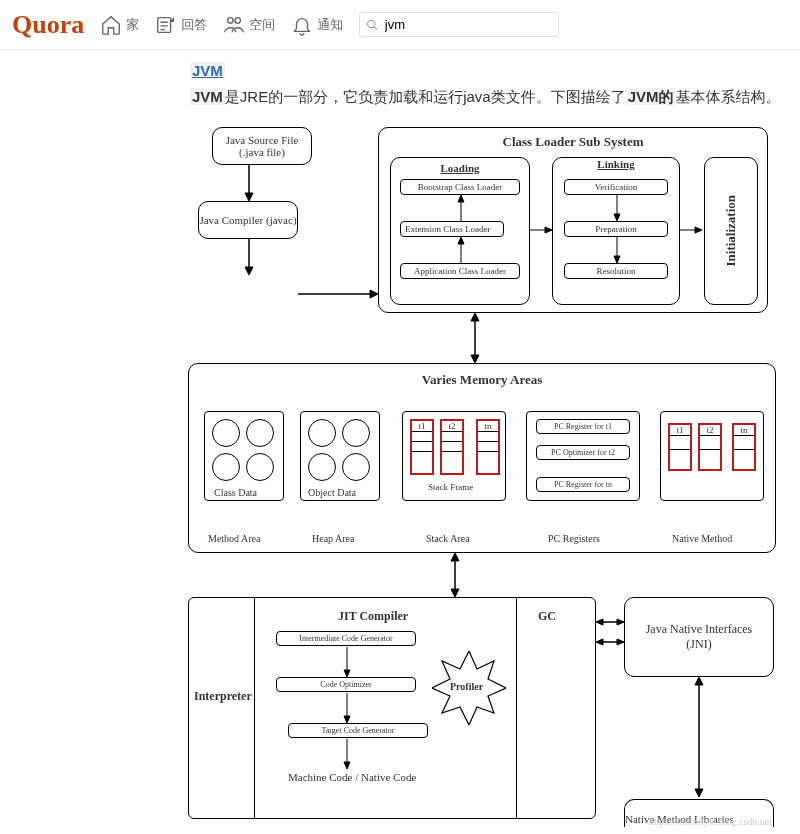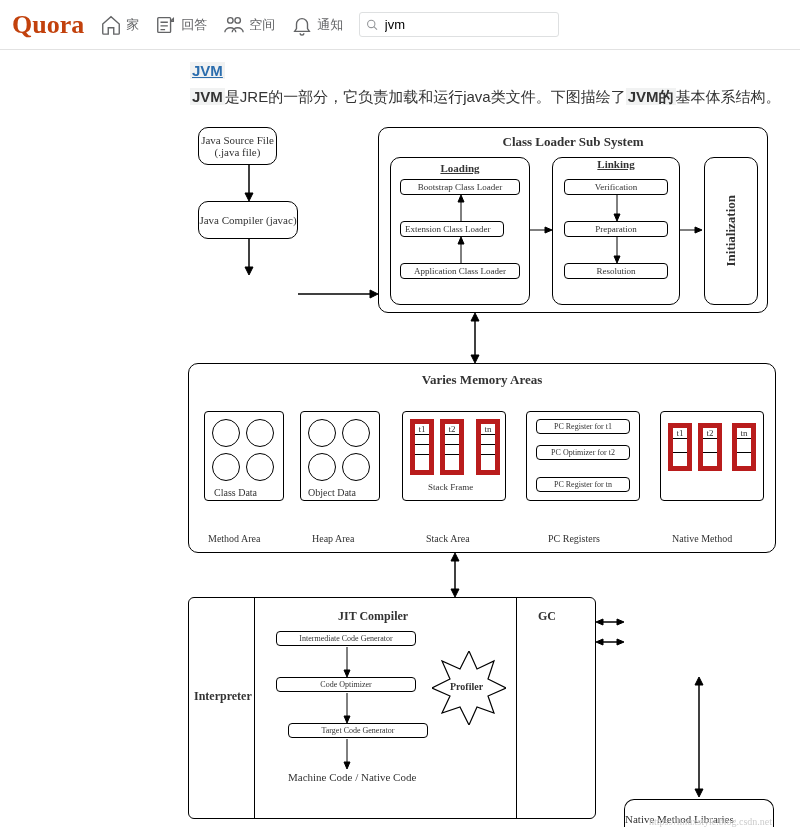--- a/index.html
+++ b/index.html
@@ -19,21 +19,21 @@
   .diagram-wrap { position: relative; width: 590px; height: 710px; margin: 10px 0 0 188px; border: 0; font-family: "Times New Roman", serif; }
   .dbox { position: absolute; border: 1.5px solid #000; border-radius: 10px; background: #fff; text-align: center; font-size: 11px; display: flex; align-items: center; justify-content: center; flex-direction: column; }
   .dbox-sq { border-radius: 4px; }
   .dbox-lbl { position: absolute; font-size: 10px; text-align: center; }
   .arrow { position: absolute; stroke: #000; fill: #000; }
   .vert-text { writing-mode: vertical-rl; transform: rotate(180deg); font-weight: bold; font-size: 13px; }
   .section-title { font-weight: bold; font-size: 13px; }
   .small-box { border: 1px solid #000; font-size: 9px; padding: 2px 4px; border-radius: 4px; background: #fff; }
   .watermark { position: absolute; right: 6px; bottom: 2px; font-size: 10px; color: #ccc; }
   .circle { border: 1.5px solid #000; border-radius: 50%; position: absolute; }
-  .tbox { border: 5px solid #b91c1c; position: absolute; }
+  .tbox { border: 2px solid #b91c1c; position: absolute; }
 </style>
 </head>
 <body>
 
 <div class="header">
   <div class="logo">Quora</div>
   <div class="nav-item">
     <svg viewBox="0 0 24 24" fill="none" stroke="#636466" stroke-width="1.5">
         <path d="M3 11l9-8 9 8v10a1 1 0 01-1 1h-5v-7h-6v7H4a1 1 0 01-1-1V11z"></path>
       </svg>
@@ -71,21 +71,21 @@
 
 <div class="content">
   <a class="title-link">JVM</a>
   <div class="body-text">
     <span class="hl"><b>JVM</b></span><span>是JRE的一部分，它负责加载和运行java类文件。下图描绘了</span><span class="hl"><b>JVM的</b></span><span>基本体系结构。</span>
   </div>
 </div>
 
 <div class="diagram-wrap">
 
-  <div class="dbox" style="left:10px;top:8px;width:79px;height:38px">Java Source File
+  <div class="dbox" style="left:24px;top:8px;width:100px;height:38px">Java Source File
 (.java file)</div>
   <div class="dbox" style="left:10px;top:82px;width:100px;height:38px">Java Compiler
 (javac)</div>
   <svg class="arrow" style="left:56px;top:46px;width:10px;height:36px">
       <line x1="5" y1="0" x2="5" y2="30" stroke-width="1.5"></line>
       <polygon points="5,36 1,28 9,28"></polygon>
     </svg>
   <svg class="arrow" style="left:56px;top:120px;width:10px;height:36px">
       <line x1="5" y1="0" x2="5" y2="30" stroke-width="1.5"></line>
       <polygon points="5,36 1,28 9,28"></polygon>
@@ -234,20 +234,22 @@
       <line x1="5" y1="0" x2="5" y2="24" stroke-width="1"></line>
       <polygon points="5,30 2,23 8,23"></polygon>
     </svg>
   <div class="dbox-lbl" style="left:100px;top:652px;font-size:11px">Machine Code / Native Code</div>
 
   <svg style="position:absolute;left:244px;top:532px;width:74px;height:74px">
       <polygon points="37,0 45,18 62,10 56,28 74,37 56,45 62,62 45,56 37,74 28,56 10,62 18,45 0,37 18,28 10,10 28,18" fill="#fff" stroke="#000" stroke-width="1.2"></polygon>
     </svg>
   <div class="dbox-lbl" style="left:262px;top:562px;font-size:10px;font-weight:bold">Profiler</div>
 
+  <div class="dbox" style="left:436px;top:478px;width:150px;height:80px;font-size:12px;white-space:pre-line">Java Native Interfaces
+(JNI)</div>
   <svg class="arrow" style="left:408px;top:498px;width:28px;height:10px">
       <line x1="4" y1="5" x2="24" y2="5" stroke-width="1.5"></line>
       <polygon points="0,5 7,2 7,8"></polygon>
       <polygon points="28,5 21,2 21,8"></polygon>
     </svg>
   <svg class="arrow" style="left:408px;top:518px;width:28px;height:10px">
       <line x1="4" y1="5" x2="24" y2="5" stroke-width="1.5"></line>
       <polygon points="0,5 7,2 7,8"></polygon>
       <polygon points="28,5 21,2 21,8"></polygon>
     </svg>

